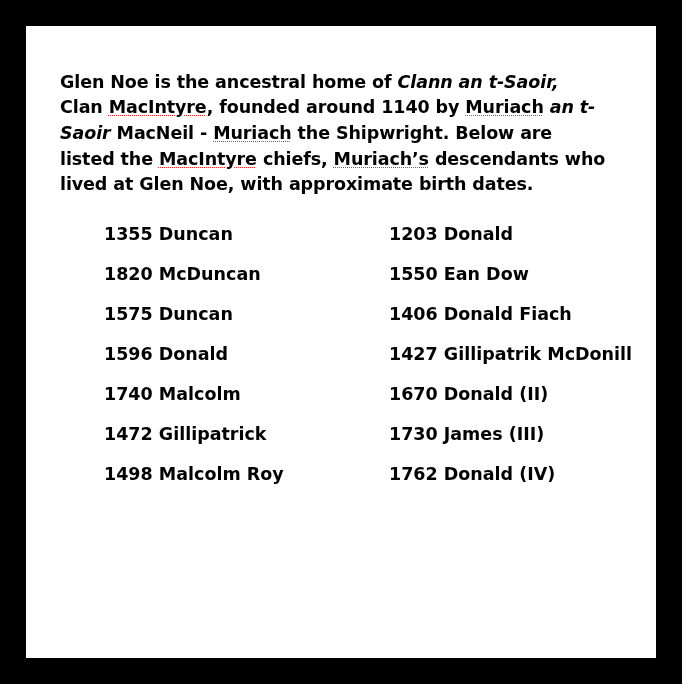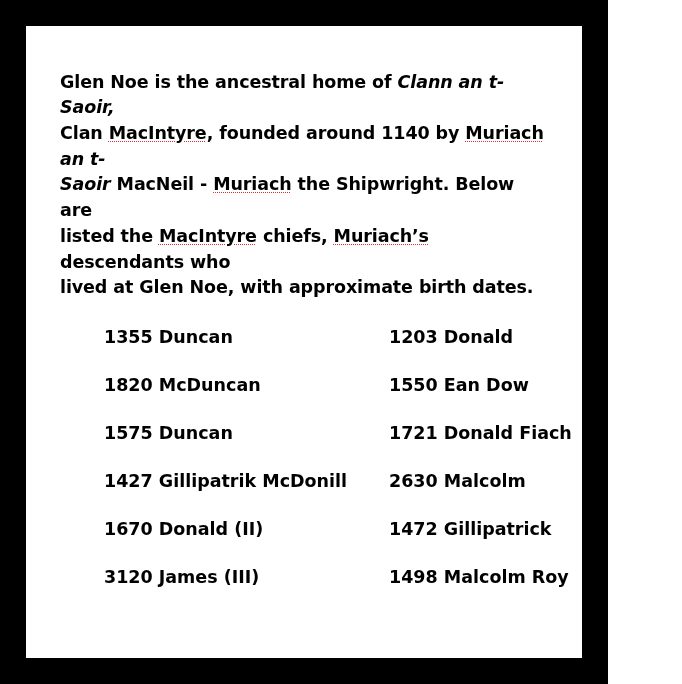--- a/index.html
+++ b/index.html
@@ -8,21 +8,21 @@
     background: #ffffff;
   }
   body {
     width: 682px;
     height: 684px;
     font-family: "DejaVu Sans", sans-serif;
     overflow: hidden;
   }
   .page {
     position: relative;
-    width: 608px;
+    width: 682px;
     height: 684px;
     box-sizing: border-box;
     background: #bef264;
     text-decoration: underline;
   }
 
   
   .border-frame {
     position: absolute;
     inset: 0;
@@ -74,21 +74,21 @@
     text-decoration-style: dotted;
     text-decoration-color: #e03030;
     text-decoration-thickness: 1px;
     text-underline-offset: 2px;
   }
 
   .chiefs {
     margin: 26px 0 0 0;
     display: grid;
     grid-template-columns: 285px auto;
-    row-gap: 28px;
+    row-gap: 20px;
     padding-left: 44px;
   }
   .chief {
     font-size: 17.5px;
     font-weight: bold;
     color: #000;
     white-space: nowrap;
   }
 
   .closing { margin-top: 46px; }
@@ -109,24 +109,26 @@
   <div class="content">
 
     <p class="intro"><span>Glen Noe is the ancestral home of </span><span class="it">Clann an t-Saoir,</span><br><span>Clan </span><span class="spell">MacIntyre</span><span>, founded around 1140 by </span><span class="spell">Muriach</span><span class="it"> an t-</span><br><span class="it">Saoir</span><span> MacNeil - </span><span class="spell">Muriach</span><span> the Shipwright. Below are</span><br><span>listed the </span><span class="spell">MacIntyre</span><span> chiefs, </span><span class="spell">Muriach’s</span><span> descendants who</span><br><span>lived at Glen Noe, with approximate birth dates.</span></p>
 
     <div class="chiefs">
       <div class="chief">1355 Duncan</div>
       <div class="chief">1203 Donald</div>
       <div class="chief">1820 McDuncan</div>
       <div class="chief">1550 Ean Dow</div>
       <div class="chief">1575 Duncan</div>
-      <div class="chief">1721 Donald Fiach</div>
+      <div class="chief">1406 Donald Fiach</div>
+      <div class="chief">1596 Donald</div>
       <div class="chief">1427 Gillipatrik McDonill</div>
-      <div class="chief">2630 Malcolm</div>
+      <div class="chief">1740 Malcolm</div>
       <div class="chief">1670 Donald (II)</div>
       <div class="chief">1472 Gillipatrick</div>
-      <div class="chief">3120 James (III)</div>
+      <div class="chief">1730 James (III)</div>
       <div class="chief">1498 Malcolm Roy</div>
+      <div class="chief">1762 Donald (IV)</div>
     </div>
 
 
   </div>
 </div>
 
 </body></html>

